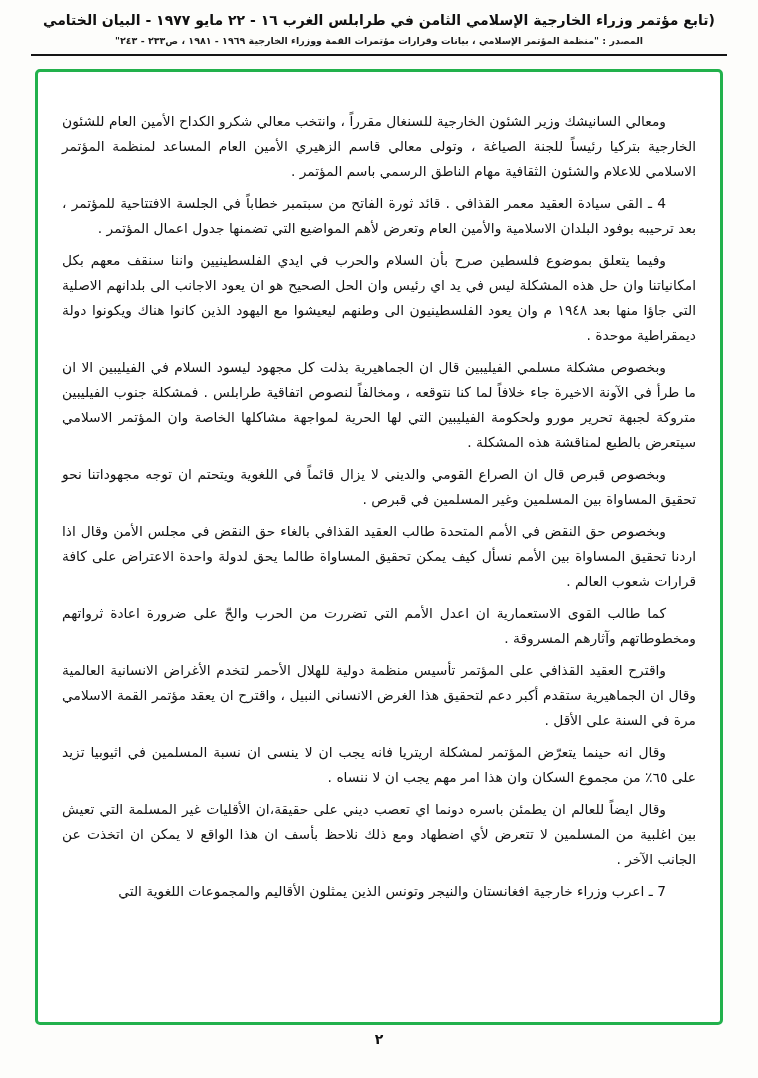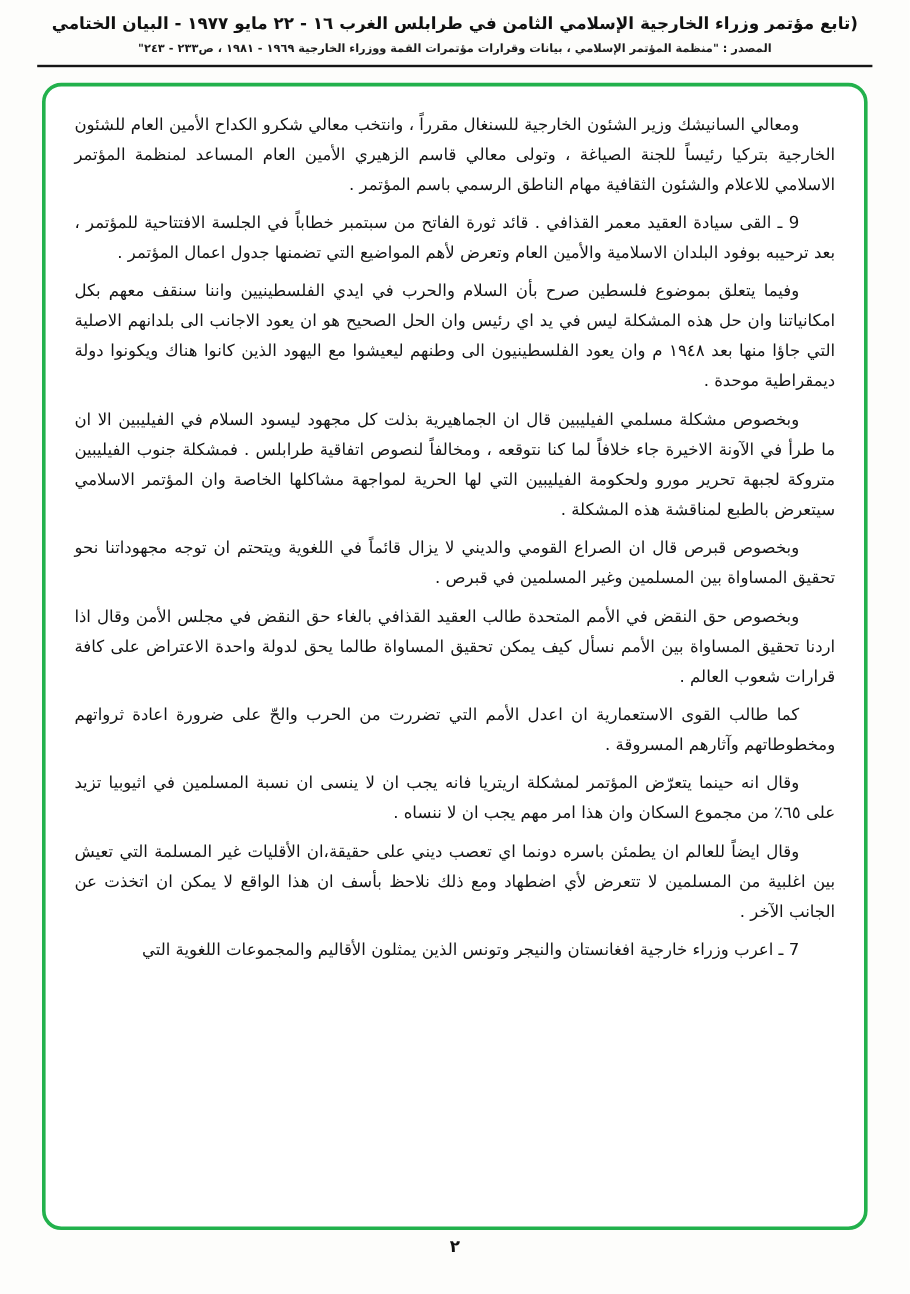--- a/index.html
+++ b/index.html
@@ -35,22 +35,22 @@
     width: 696px;
     margin: 8px auto 0;
     border-top: 2px solid #151515;
   }
   .content-box {
     box-sizing: border-box;
     width: 688px;
     height: 956px;
     margin: 13px auto 0;
     border: 3px solid #22b14c;
-    border-radius: 16px;
-    padding: 20px 24px 8px;
+    border-radius: 5px;
+    padding: 37px 24px 8px;
     background: #ffffff;
     overflow: hidden;
   }
   .content-box p {
     margin: 0 0 7px;
     font-size: 13.8px;
     line-height: 25px;
     text-align: justify;
     text-indent: 30px;
     color: #141414;
@@ -69,26 +69,27 @@
 <div class="page">
 
   <div class="doc-header">(تابع مؤتمر وزراء الخارجية الإسلامي الثامن في طرابلس الغرب ١٦ - ٢٢ مايو ١٩٧٧ - البيان الختامي</div>
 
   <div class="doc-source">المصدر : "منظمة المؤتمر الإسلامي ، بيانات وقرارات مؤتمرات القمة ووزراء الخارجية ١٩٦٩ - ١٩٨١ ، ص٢٣٣ - ٢٤٣"</div>
 
   <div class="rule"></div>
 
   <div class="content-box" style="border-color: rgb(34, 177, 76);">
     <p>ومعالي السانيشك وزير الشئون الخارجية للسنغال مقرراً ، وانتخب معالي شكرو الكداح الأمين العام للشئون الخارجية بتركيا رئيساً للجنة الصياغة ، وتولى معالي قاسم الزهيري الأمين العام المساعد لمنظمة المؤتمر الاسلامي للاعلام والشئون الثقافية مهام الناطق الرسمي باسم المؤتمر .</p>
-    <p>9 ـ القى سيادة العقيد معمر القذافي . قائد ثورة الفاتح من سبتمبر خطاباً في الجلسة الافتتاحية للمؤتمر ، بعد ترحيبه بوفود البلدان الاسلامية والأمين العام وتعرض لأهم المواضيع التي تضمنها جدول اعمال المؤتمر .</p>
+    <p>4 ـ القى سيادة العقيد معمر القذافي . قائد ثورة الفاتح من سبتمبر خطاباً في الجلسة الافتتاحية للمؤتمر ، بعد ترحيبه بوفود البلدان الاسلامية والأمين العام وتعرض لأهم المواضيع التي تضمنها جدول اعمال المؤتمر .</p>
     <p>وفيما يتعلق بموضوع فلسطين صرح بأن السلام والحرب في ايدي الفلسطينيين واننا سنقف معهم بكل امكانياتنا وان حل هذه المشكلة ليس في يد اي رئيس وان الحل الصحيح هو ان يعود الاجانب الى بلدانهم الاصلية التي جاؤا منها بعد ١٩٤٨ م وان يعود الفلسطينيون الى وطنهم ليعيشوا مع اليهود الذين كانوا هناك ويكونوا دولة ديمقراطية موحدة .</p>
     <p>وبخصوص مشكلة مسلمي الفيليبين قال ان الجماهيرية بذلت كل مجهود ليسود السلام في الفيليبين الا ان ما طرأ في الآونة الاخيرة جاء خلافاً لما كنا نتوقعه ، ومخالفاً لنصوص اتفاقية طرابلس . فمشكلة جنوب الفيليبين متروكة لجبهة تحرير مورو ولحكومة الفيليبين التي لها الحرية لمواجهة مشاكلها الخاصة وان المؤتمر الاسلامي سيتعرض بالطبع لمناقشة هذه المشكلة .</p>
     <p>وبخصوص قبرص قال ان الصراع القومي والديني لا يزال قائماً في اللغوية ويتحتم ان توجه مجهوداتنا نحو تحقيق المساواة بين المسلمين وغير المسلمين في قبرص .</p>
     <p>وبخصوص حق النقض في الأمم المتحدة طالب العقيد القذافي بالغاء حق النقض في مجلس الأمن وقال اذا اردنا تحقيق المساواة بين الأمم نسأل كيف يمكن تحقيق المساواة طالما يحق لدولة واحدة الاعتراض على كافة قرارات شعوب العالم .</p>
     <p>كما طالب القوى الاستعمارية ان اعدل الأمم التي تضررت من الحرب والحّ على ضرورة اعادة ثرواتهم ومخطوطاتهم وآثارهم المسروقة .</p>
+    <p>واقترح العقيد القذافي على المؤتمر تأسيس منظمة دولية للهلال الأحمر لتخدم الأغراض الانسانية العالمية وقال ان الجماهيرية ستقدم أكبر دعم لتحقيق هذا الغرض الانساني النبيل ، واقترح ان يعقد مؤتمر القمة الاسلامي مرة في السنة على الأقل .</p>
     <p>وقال انه حينما يتعرّض المؤتمر لمشكلة اريتريا فانه يجب ان لا ينسى ان نسبة المسلمين في اثيوبيا تزيد على ٦٥٪ من مجموع السكان وان هذا امر مهم يجب ان لا ننساه .</p>
     <p>وقال ايضاً للعالم ان يطمئن باسره دونما اي تعصب ديني على حقيقة،ان الأقليات غير المسلمة التي تعيش بين اغلبية من المسلمين لا تتعرض لأي اضطهاد ومع ذلك نلاحظ بأسف ان هذا الواقع لا يمكن ان اتخذت عن الجانب الآخر .</p>
     <p>7 ـ اعرب وزراء خارجية افغانستان والنيجر وتونس الذين يمثلون الأقاليم والمجموعات اللغوية التي</p>
   </div>
 
   <div class="page-number">٢</div>
 
 </div>
 
 </body></html>

